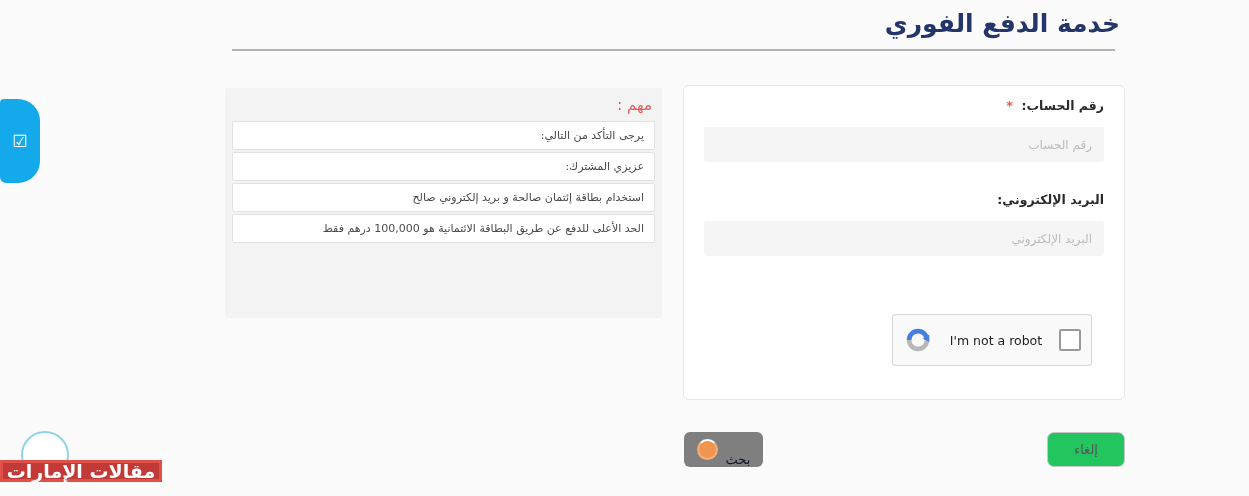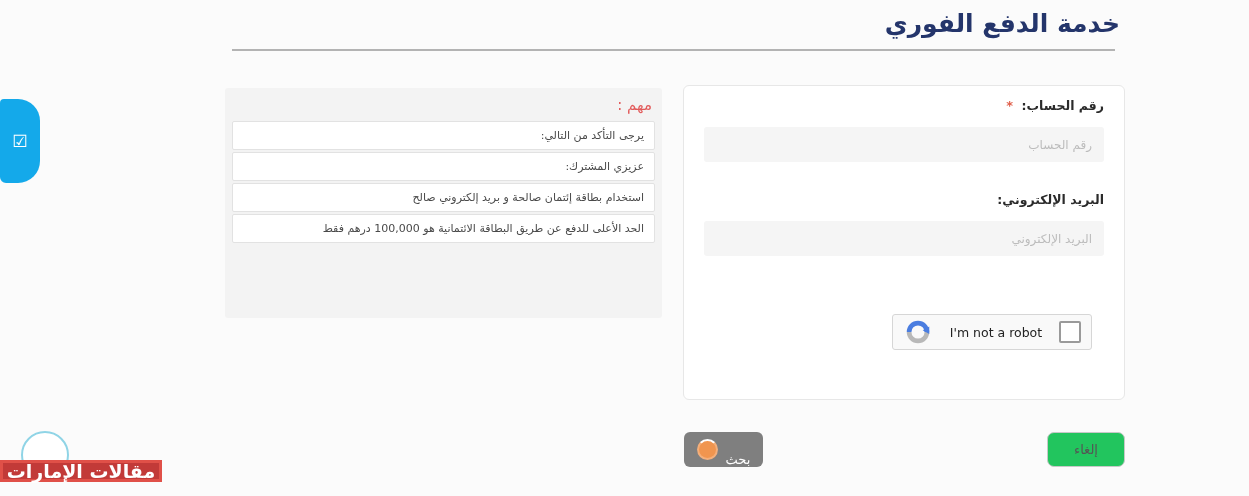--- a/index.html
+++ b/index.html
@@ -55,21 +55,21 @@
   .field-label .req { color:#e0604c; margin-right:4px; font-size:13px; }
   .text-input {
     width:100%; height:35px; background:#f5f5f5; border:none; outline:none;
     border-radius:3px; font-size:12px; color:#555; padding:0 12px;
     direction:rtl; text-align:right; font-family:"DejaVu Sans", sans-serif;
   }
   .text-input::placeholder { color:#bcbcbc; }
   .field-gap { height:30px; }
   
   .recaptcha {
-    position:absolute; right:32px; top:228px; width:200px; height:36px;
+    position:absolute; right:32px; top:228px; width:200px; height:52px;
     background:#f9f9f9; border:1px solid #d6d6d6; border-radius:3px;
     display:flex; align-items:center; direction:ltr; padding:0 10px;
   }
   .recaptcha-logo { width:30px; height:30px; flex:0 0 auto; }
   .recaptcha-text { flex:1; text-align:center; font-size:12.5px; color:#222; }
   .recaptcha-checkbox {
     width:22px; height:22px; background:#ffffff; border:2px solid #9a9a9a;
     border-radius:2px; flex:0 0 auto; cursor:pointer;
   }
   
@@ -77,21 +77,21 @@
     position:absolute; left:684px; top:432px; width:79px; height:35px;
     background:#7f7f7f; border:none; border-radius:6px;
     display:flex; align-items:center; justify-content:center; gap:8px;
     direction:ltr; cursor:pointer;
   }
   .spinner {
     width:21px; height:21px; border-radius:50%; background:#f0954f;
     border:2px solid rgba(255,255,255,0.25); border-top-color:#ffffff;
     flex:0 0 auto;
   }
-  .search-button .btn-text { color:#ffffff; font-size:13px;margin-top:20px; }
+  .search-button .btn-text { color:#0f172a; font-size:13px;margin-top:20px; }
   .cancel-button {
     position:absolute; left:1047px; top:432px; width:78px; height:35px;
     background:#22c55e; border:1px solid #c8c8c8; border-radius:7px;
     color:#555; font-size:13px; cursor:pointer;
     display:flex; align-items:center; justify-content:center;
     font-family:"DejaVu Sans", sans-serif;
   }
   
   .chat-widget {
     position:absolute; left:21px; top:431px; width:48px; height:48px;

